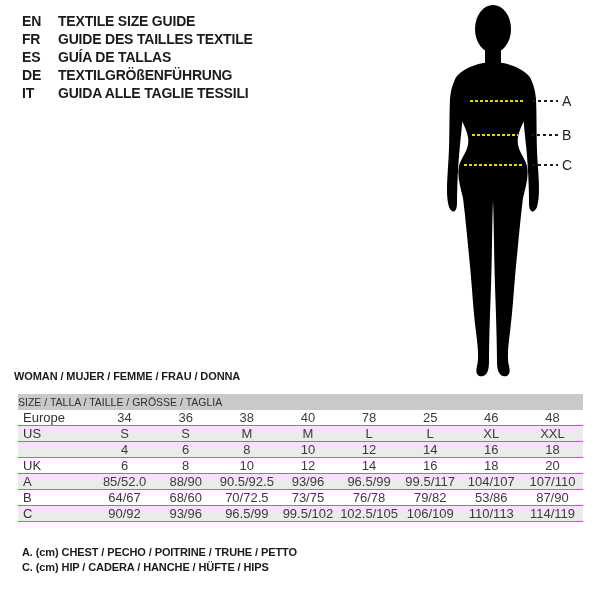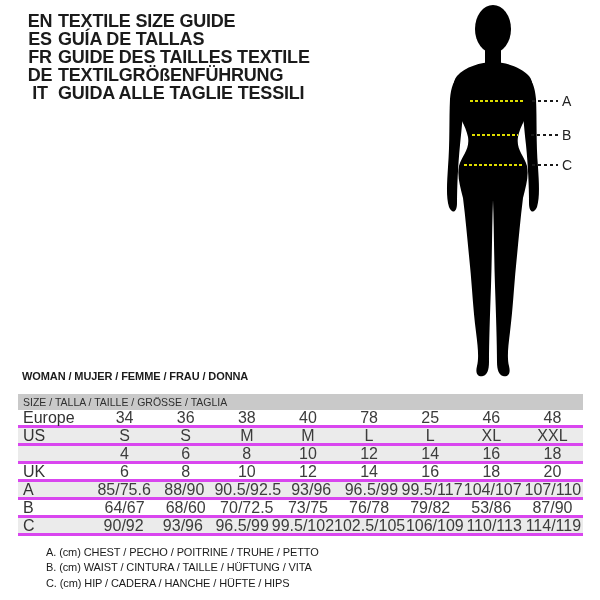--- a/index.html
+++ b/index.html
@@ -1,21 +1,21 @@
 <!DOCTYPE html>
 <html><head>
 <meta charset="utf-8">
 <style>
   html,body{margin:0;padding:0;background:#fff;}
   .page{position:relative;width:600px;height:600px;background:#fff;overflow:hidden;
         font-family:"Liberation Sans", sans-serif;color:#1b1b1b;}
 
   
   .lang-block{position:absolute;left:22px;top:12px;}
-  .lang-row{display:flex;line-height:18px;font-size:18px;font-weight:bold;letter-spacing:-0.2px;text-align:center;}
+  .lang-row{display:flex;line-height:18px;font-size:14px;font-weight:bold;letter-spacing:-0.2px;}
   .lang-code{width:36px;flex:0 0 36px;}
   .lang-label{white-space:nowrap;}
 
   
   .figure{position:absolute;left:0;top:0;width:600px;height:390px;}
   .silhouette{position:absolute;left:423px;top:2px;width:140px;height:376px;}
   .mdash{position:absolute;height:2px;}
   .ydash{background:repeating-linear-gradient(90deg,var(--measure-dash) 0 3px,transparent 3px 5px);}
   .ldash{background:repeating-linear-gradient(90deg,var(--leader-dash) 0 3px,transparent 3px 6px);}
   .ydash-a{left:470px;top:100px;width:53px;}
@@ -23,54 +23,54 @@
   .ydash-b{left:472px;top:134px;width:46px;}
   .ldash-b{left:531px;top:134px;width:27px;}
   .ydash-c{left:464px;top:164px;width:60px;}
   .ldash-c{left:532px;top:164px;width:26px;}
   .mlabel{position:absolute;left:562px;width:20px;height:16px;font-size:14px;color:#222;line-height:16px;}
   .mlabel-a{top:93px;}
   .mlabel-b{top:127px;}
   .mlabel-c{top:157px;}
 
   
-  .section-title{position:absolute;left:22px;top:370px;font-size:11px;font-weight:bold;
+  .section-title{position:absolute;left:14px;top:370px;font-size:11px;font-weight:bold;
                  letter-spacing:-0.1px;white-space:nowrap;}
 
   
   .size-table{position:absolute;left:18px;top:394px;width:565px;}
   .thead{height:16px;line-height:16px;background:var(--header-bg);font-size:10.5px;
-         color:#2f2f2f;padding-left:5px;box-sizing:border-box;}
+         color:#2f2f2f;box-sizing:border-box;}
   .trow{display:grid;grid-template-columns:76px repeat(8,1fr);height:15px;line-height:15px;
-        font-size:16px;color:#3c3c3c;border-bottom:3px solid #d946ef;box-sizing:content-box;}
+        font-size:13px;color:#3c3c3c;border-bottom:1px solid #d946ef;box-sizing:content-box;}
   .trow.shaded{background:var(--row-bg);}
   .tcell{text-align:center;white-space:nowrap;overflow:visible;}
   .tcell.label{text-align:left;padding-left:5px;color:#333;}
 
   
   .legend{position:absolute;left:22px;top:545px;}
-  .legend-line{font-size:11px;font-weight:normal;line-height:15.4px;letter-spacing:-0.1px;white-space:nowrap;margin-left:24px;}
+  .legend-line{font-size:11px;font-weight:bold;line-height:15.4px;letter-spacing:-0.1px;white-space:nowrap;}
 </style>
 </head>
 <body>
 
 <div class="page" style="--measure-dash: #dedc00; --leader-dash: #1a1a1a; --header-bg: #c9c9c9; --row-bg: #ebebeb;">
 
   <div class="lang-block">
     <div class="lang-row">
       <span class="lang-code">EN</span>
       <span class="lang-label">TEXTILE SIZE GUIDE</span>
     </div>
     <div class="lang-row">
+      <span class="lang-code">FR</span>
+      <span class="lang-label">GUIDE DES TAILLES TEXTILE</span>
+    </div>
+    <div class="lang-row">
       <span class="lang-code">ES</span>
       <span class="lang-label">GUÍA DE TALLAS</span>
-    </div>
-    <div class="lang-row">
-      <span class="lang-code">FR</span>
-      <span class="lang-label">GUIDE DES TAILLES TEXTILE</span>
     </div>
     <div class="lang-row">
       <span class="lang-code">DE</span>
       <span class="lang-label">TEXTILGRÖßENFÜHRUNG</span>
     </div>
     <div class="lang-row">
       <span class="lang-code">IT</span>
       <span class="lang-label">GUIDA ALLE TAGLIE TESSILI</span>
     </div>
   </div>
@@ -181,21 +181,21 @@
           <div class="tcell">8</div>
           <div class="tcell">10</div>
           <div class="tcell">12</div>
           <div class="tcell">14</div>
           <div class="tcell">16</div>
           <div class="tcell">18</div>
           <div class="tcell">20</div>
         </div>
         <div class="trow shaded">
           <div class="tcell label">A</div>
-          <div class="tcell">85/75.6</div>
+          <div class="tcell">85/52.0</div>
           <div class="tcell">88/90</div>
           <div class="tcell">90.5/92.5</div>
           <div class="tcell">93/96</div>
           <div class="tcell">96.5/99</div>
           <div class="tcell">99.5/117</div>
           <div class="tcell">104/107</div>
           <div class="tcell">107/110</div>
         </div>
         <div class="trow">
           <div class="tcell label">B</div>
@@ -217,17 +217,16 @@
           <div class="tcell">102.5/105</div>
           <div class="tcell">106/109</div>
           <div class="tcell">110/113</div>
           <div class="tcell">114/119</div>
         </div>
       </div>
   </div>
 
   <div class="legend">
     <div class="legend-line">A. (cm) CHEST / PECHO / POITRINE / TRUHE / PETTO</div>
-    <div class="legend-line">B. (cm) WAIST / CINTURA / TAILLE / HÜFTUNG / VITA</div>
     <div class="legend-line">C. (cm) HIP / CADERA / HANCHE / HÜFTE / HIPS</div>
   </div>
 
 </div>
 
 </body></html>

